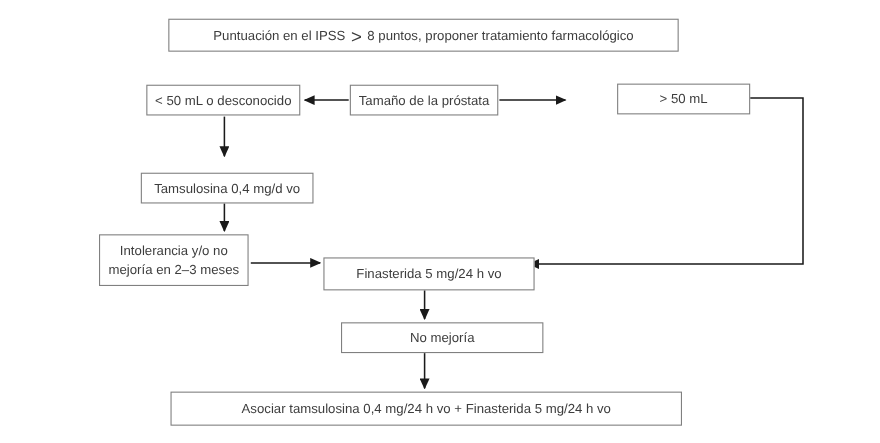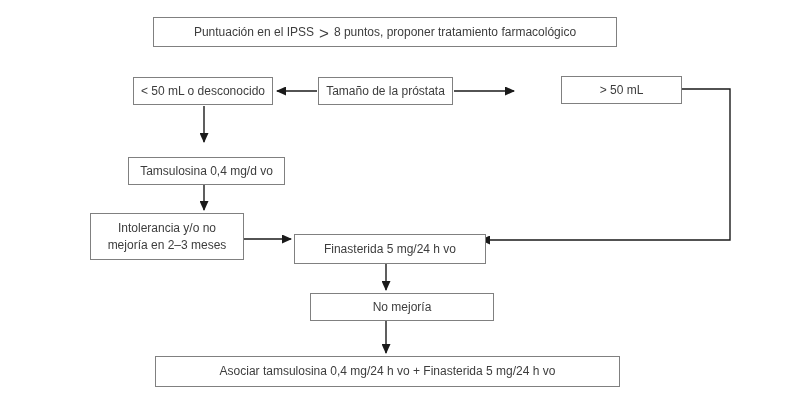--- a/index.html
+++ b/index.html
@@ -84,21 +84,21 @@
   </div>
 
   <div class="box" style="left:133px; top:77px; width:140px; height:28px;">&lt; 50 mL o desconocido</div>
 
   <div class="box" style="left:318px; top:77px; width:135px; height:28px;text-align:right;">Tamaño de la próstata</div>
 
   <div class="box" style="left:517px; top:76px; width:121px; height:28px;margin-left:44px;">&gt; 50 mL</div>
 
   <div class="box" style="left:128px; top:145px; width:157px; height:28px;margin-top:12px;">Tamsulosina 0,4 mg/d vo</div>
 
-  <div class="box" style="left:90px; top:213px; width:154px; height:47px;">Intolerancia y/o no mejoría en 2–3 meses</div>
+  <div class="box" style="left:90px; top:213px; width:136px; height:47px;">Intolerancia y/o no mejoría en 2–3 meses</div>
 
   <div class="box" style="left:294px; top:234px; width:192px; height:30px;">Finasterida 5 mg/24 h vo</div>
 
   <div class="box" style="left:294px; top:293px; width:184px; height:28px;margin-left:16px;">No mejoría</div>
 
   <div class="box" style="left:155px; top:356px; width:465px; height:31px;">Asociar tamsulosina 0,4 mg/24 h vo + Finasterida 5 mg/24 h vo</div>
 
 </div>
 
 </body></html>

